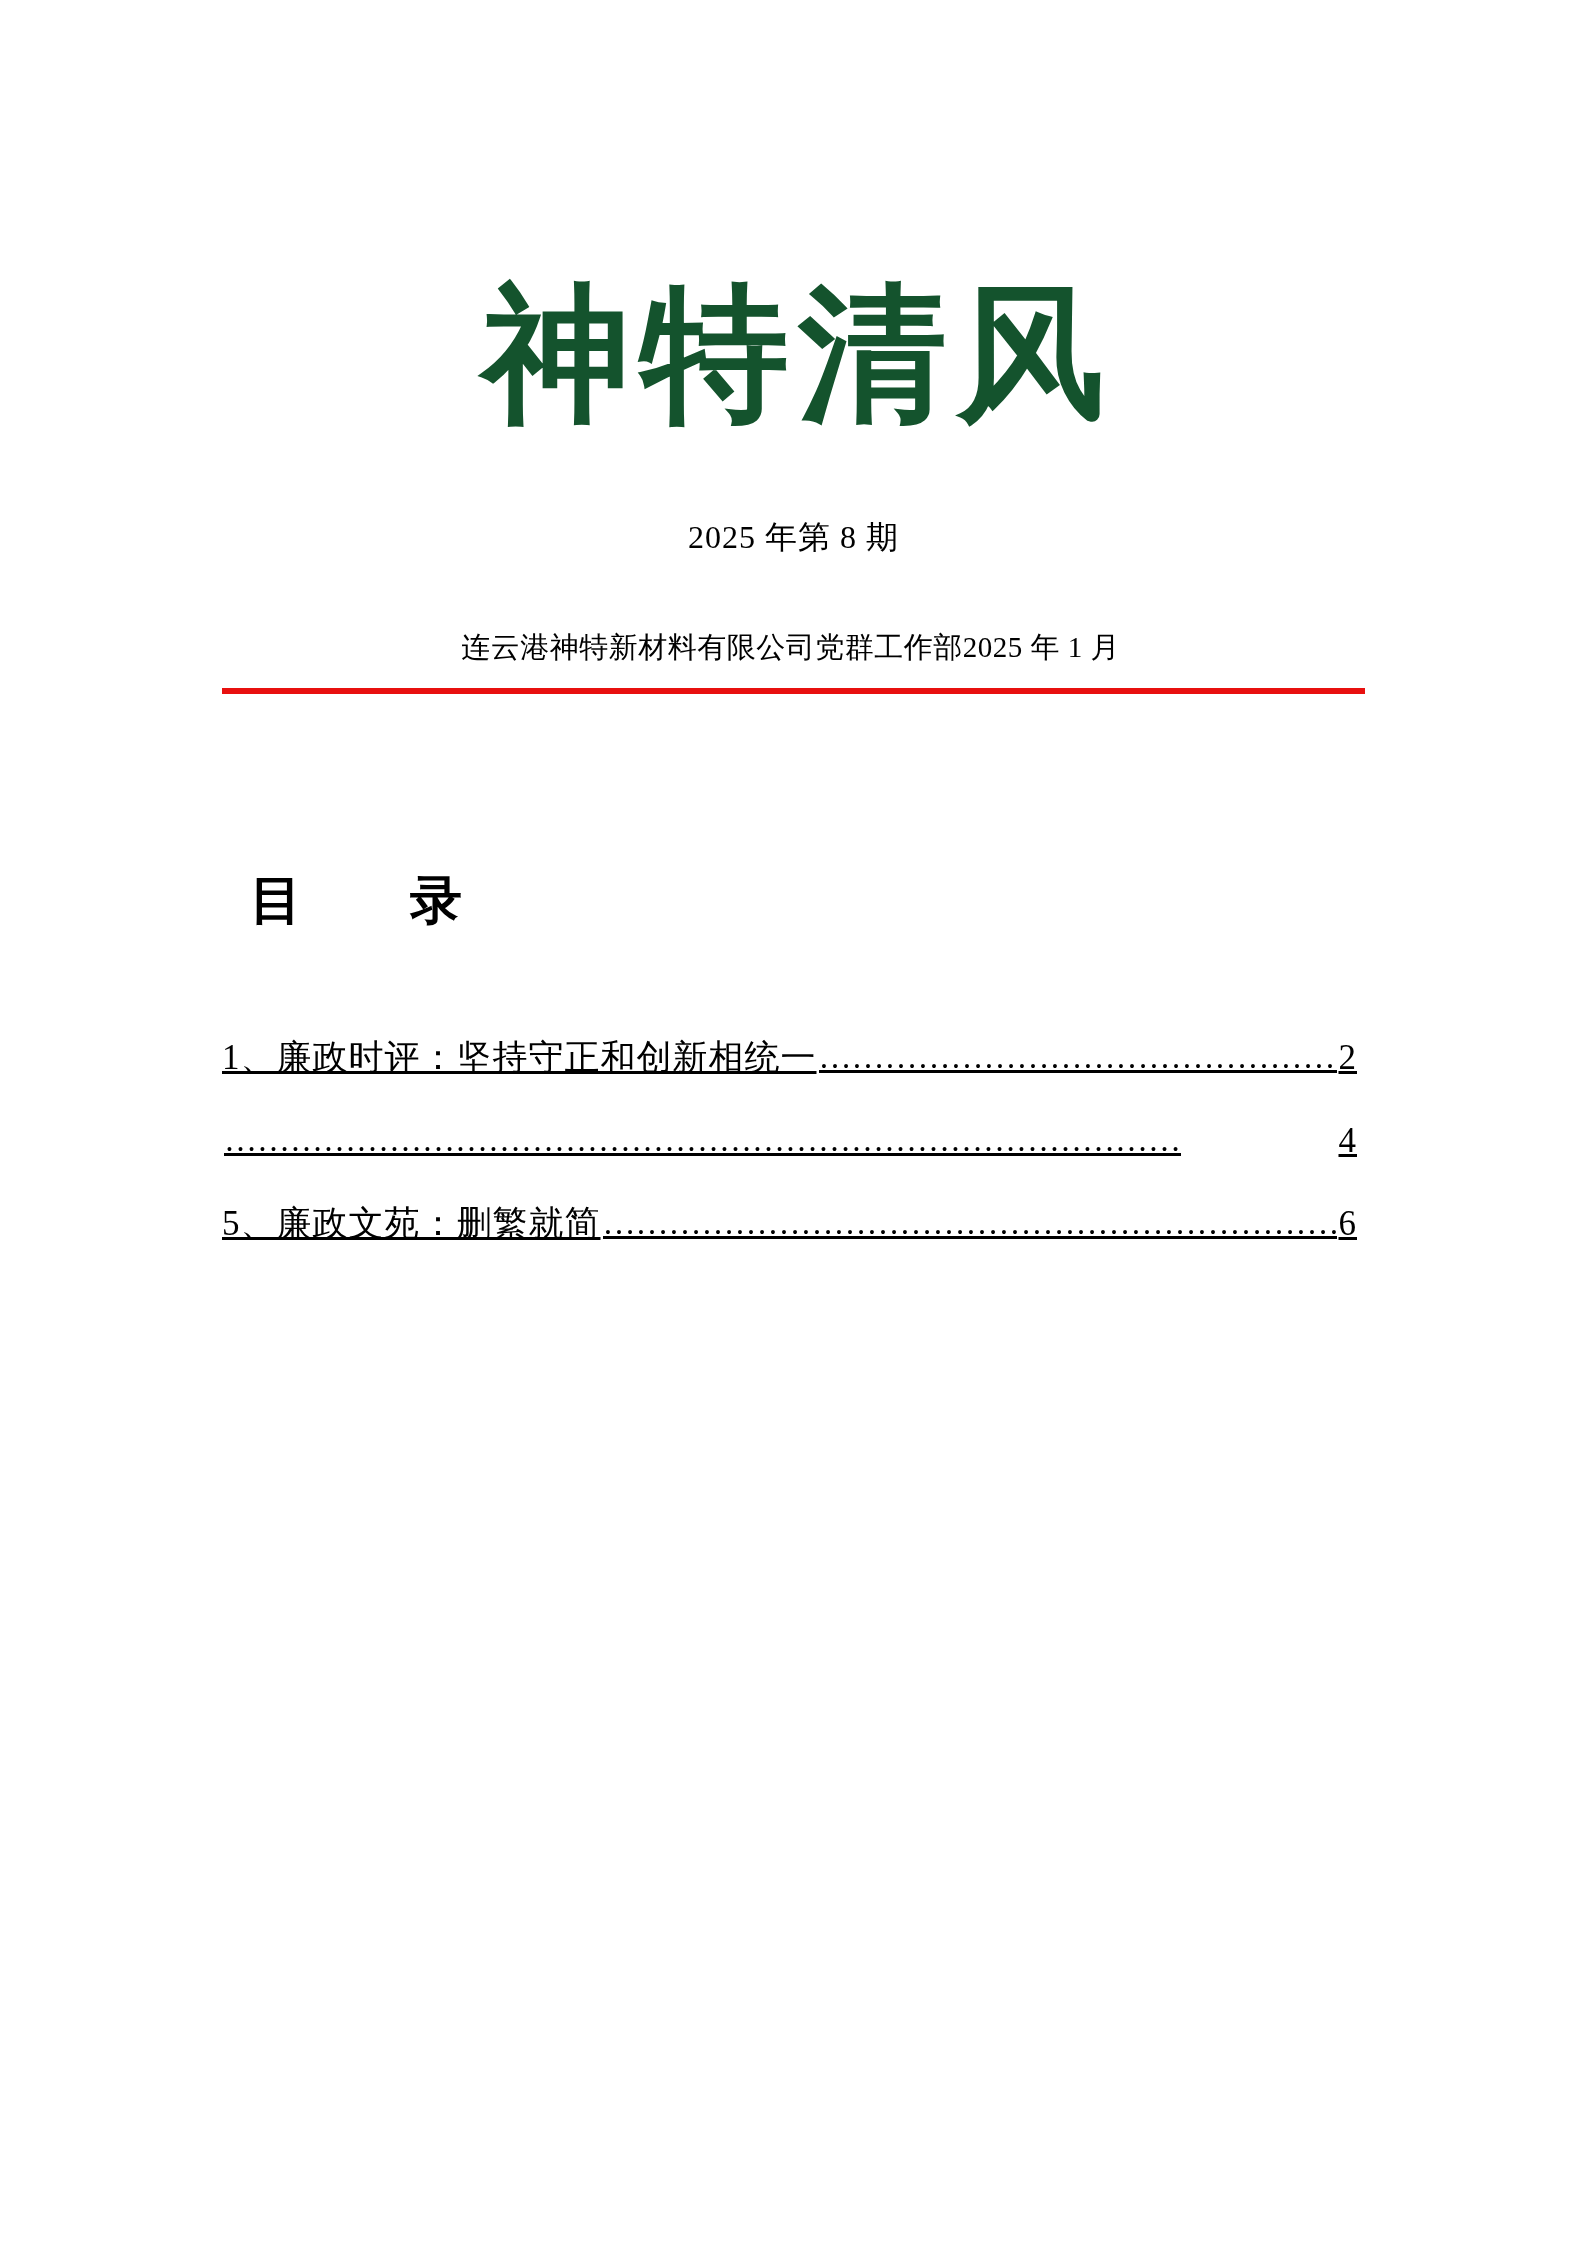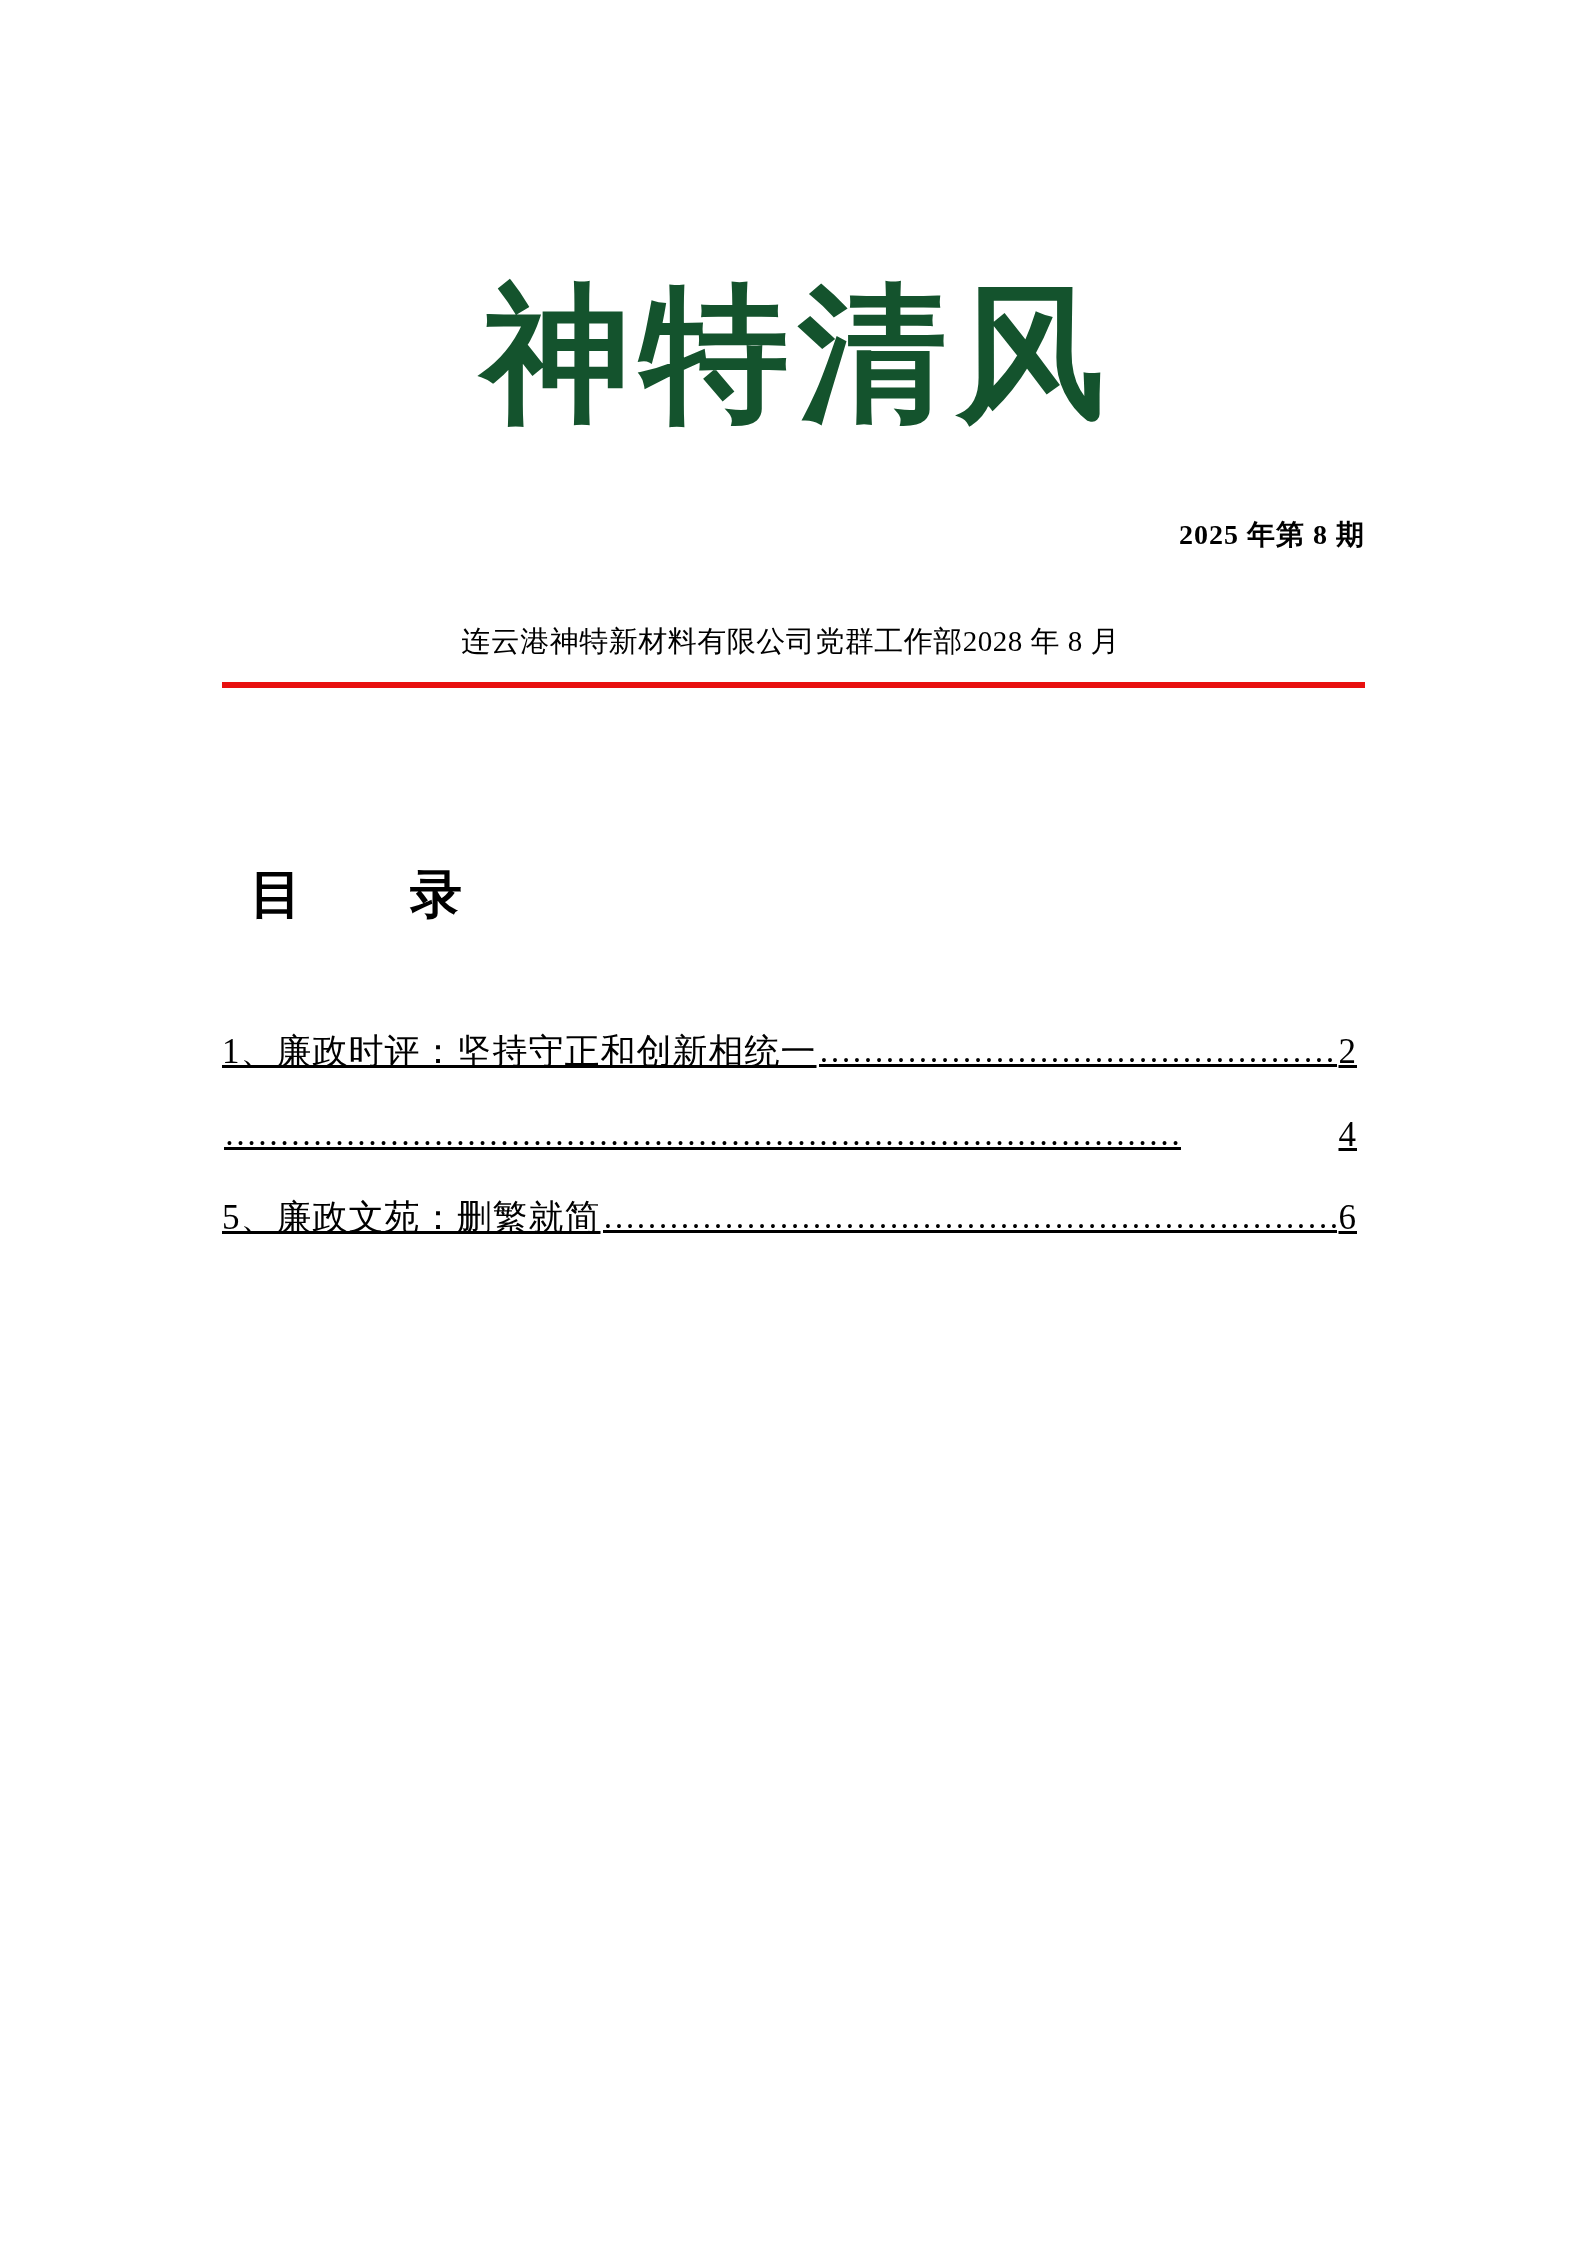--- a/index.html
+++ b/index.html
@@ -28,23 +28,23 @@
     color: #14532d;
     font-family: "DejaVu Serif", "Liberation Serif", serif;
     font-weight: bold;
     font-size: 148px;
     line-height: 1.15;
     letter-spacing: 10px;
     text-indent: 10px;
   }
   .issue-line {
     margin-top: 78px;
-    text-align: right;
-    font-size: 28px;
-    font-weight: bold;
+    text-align: center;
+    font-size: 32px;
+    font-weight: normal;
     letter-spacing: 1px;
   }
   .meta-row {
     margin-top: 68px;
     display: flex;
     justify-content: center;
     align-items: baseline;
     font-size: 29px;
     letter-spacing: 0.5px;
   }
@@ -94,21 +94,21 @@
 <body>
 
 <div class="page">
 
   <div class="masthead">神特清风</div>
 
   <div class="issue-line">2025 年第 8 期</div>
 
   <div class="meta-row">
     <div class="meta-left">连云港神特新材料有限公司党群工作部</div>
-    <div class="meta-right">2028 年 8 月</div>
+    <div class="meta-right">2025 年 1 月</div>
   </div>
 
   <div class="red-rule"></div>
 
   <div class="toc-title">目　录</div>
 
   <div class="toc-list">
 
     <div class="toc-item">
       <span class="entry">1、廉政时评：坚持守正和创新相统一</span>

